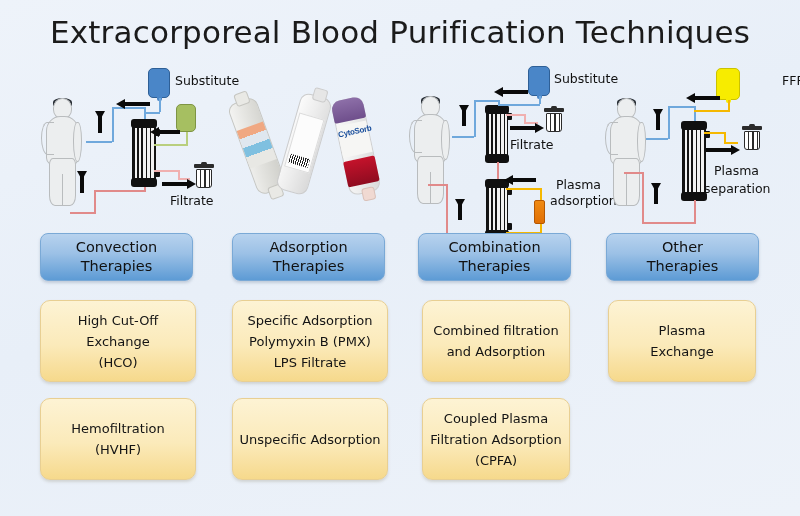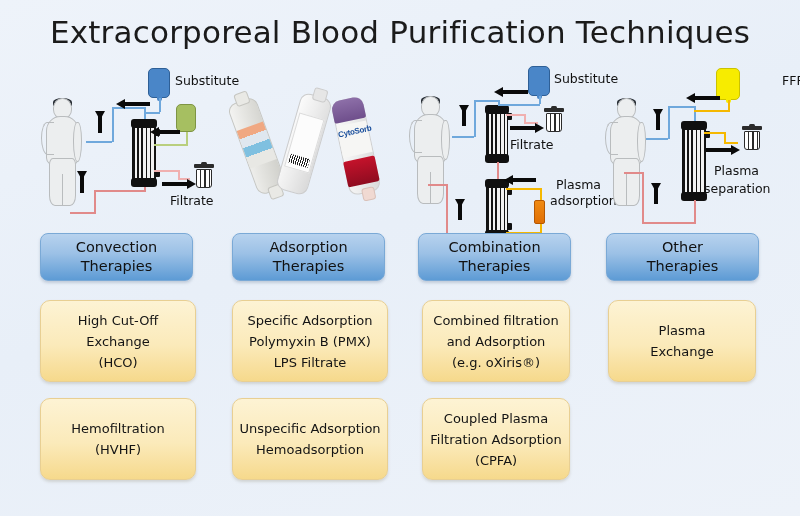--- a/index.html
+++ b/index.html
@@ -498,34 +498,32 @@
     <span>(HCO)</span>
   </div>
   <div class="item r1 c2">
     <span>Specific Adsorption</span>
     <span>Polymyxin B (PMX)</span>
     <span>LPS Filtrate</span>
   </div>
   <div class="item r1 c3">
     <span>Combined filtration</span>
     <span>and Adsorption</span>
-    <span>(e.g. oXiris®)</span>
   </div>
   <div class="item r1 c4">
     <span>Plasma</span>
     <span>Exchange</span>
   </div>
 
   <div class="item r2 c1">
     <span>Hemofiltration</span>
     <span>(HVHF)</span>
   </div>
   <div class="item r2 c2">
     <span>Unspecific Adsorption</span>
-    <span>Hemoadsorption</span>
   </div>
   <div class="item r2 c3">
     <span>Coupled Plasma</span>
     <span>Filtration Adsorption</span>
     <span>(CPFA)</span>
   </div>
 
 </div>
 
 </body></html>

